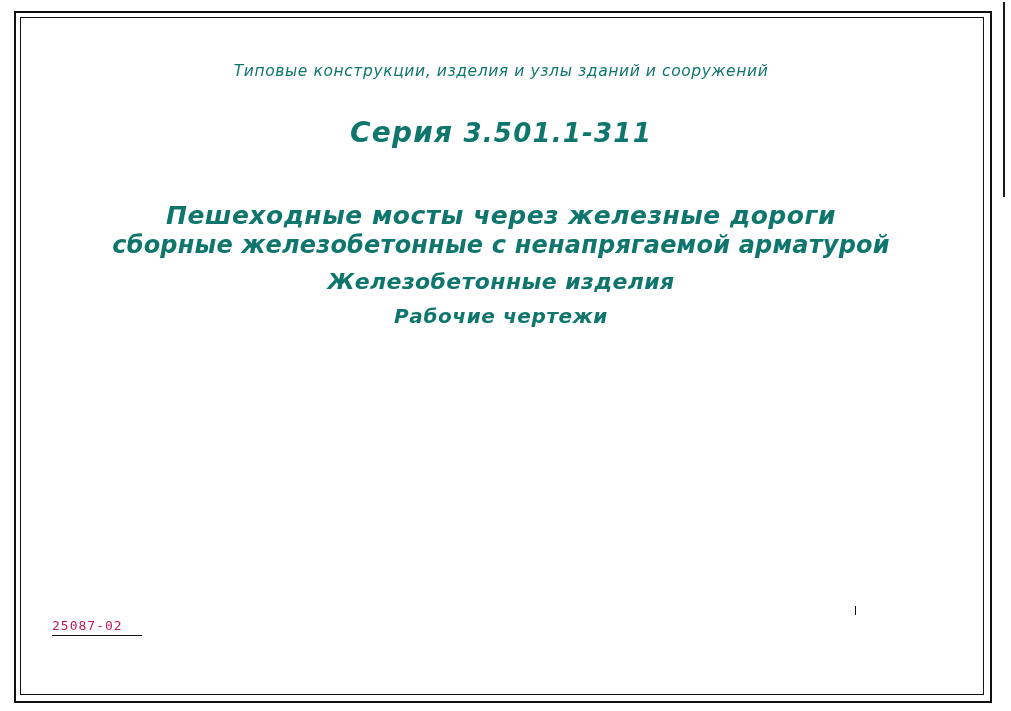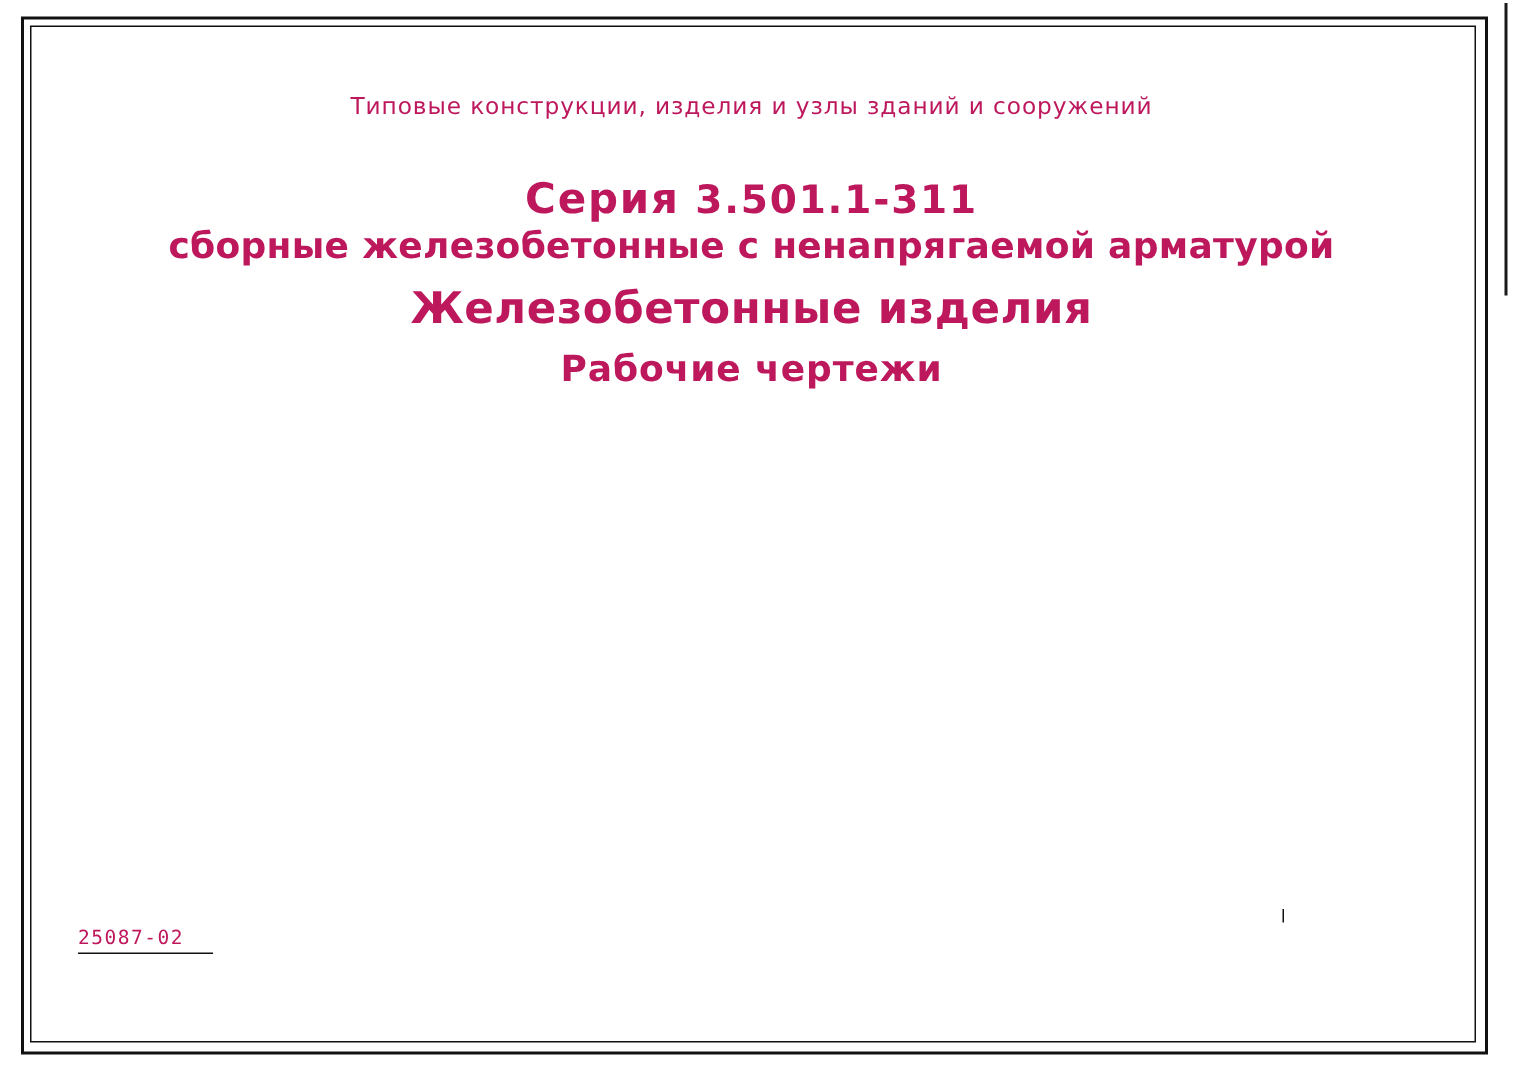--- a/index.html
+++ b/index.html
@@ -55,21 +55,22 @@
   .titles {
     position: absolute;
     left: 30px;
     top: 44px;
     width: 942px;
     text-align: center;
   }
 
   .line {
     font-family: "DejaVu Sans", sans-serif;
-    color: #be185d;
+    font-style: italic;
+    color: #0f766e;
     white-space: nowrap;
   }
 
   
   .l-caption {
     font-size: 15.5px;
     letter-spacing: 0.6px;
     font-weight: 500;
     margin-top: 18px;
   }
@@ -106,28 +107,28 @@
     letter-spacing: 0.4px;
     margin-top: 30px;
   }
   .l-subj2 {
     font-size: 24px;
     font-weight: 700;
     letter-spacing: 0.2px;
     margin-top: 1px;
   }
   .l-subj3 {
-    font-size: 29px;
+    font-size: 22px;
     font-weight: 700;
     letter-spacing: 0.4px;
     margin-top: 10px;
     text-align: center;
   }
   .l-subj4 {
-    font-size: 24px;
+    font-size: 20px;
     font-weight: 700;
     letter-spacing: 0.6px;
     margin-top: 10px;
   }
 
   
   .tick {
     position: absolute;
     left: 855px;
     top: 606px;
@@ -167,20 +168,21 @@
 
   <div class="titles">
 
     <div class="line l-caption">Типовые конструкции, изделия и узлы зданий и сооружений</div>
 
     <div class="line l-series">
       <span class="ser-word">Серия</span>
       <span>3.501.1-311</span>
     </div>
 
+    <div class="line l-main">Пешеходные мосты через железные дороги</div>
 
 
 
     <div class="line l-subj2">сборные железобетонные с ненапрягаемой арматурой</div>
 
     <div class="line l-subj3">Железобетонные изделия</div>
 
     <div class="line l-subj4">Рабочие чертежи</div>
 
   </div>

